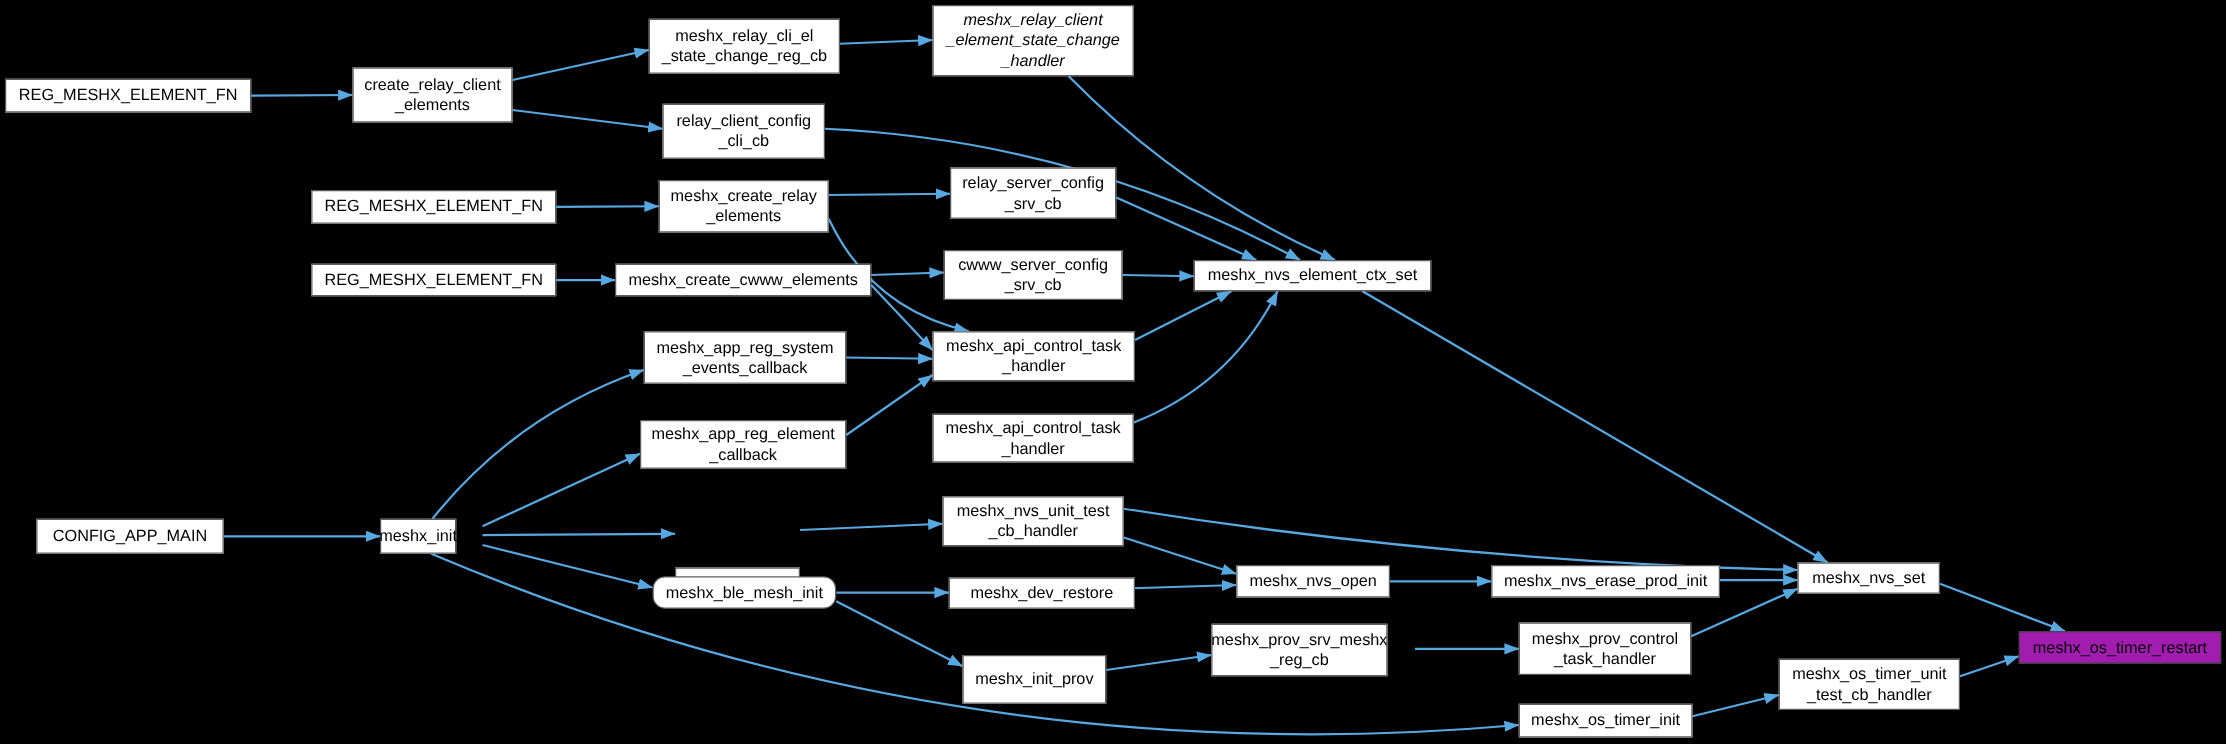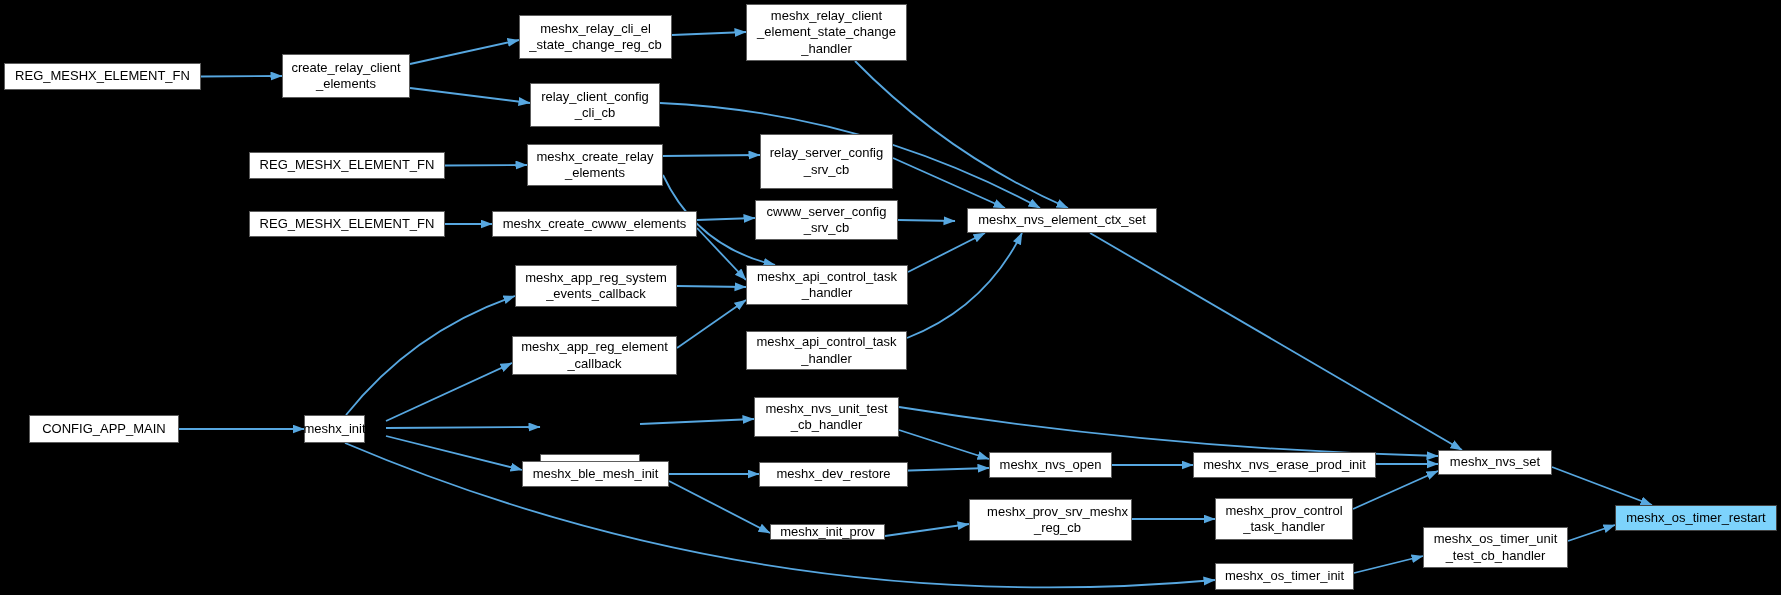--- a/index.html
+++ b/index.html
@@ -31,21 +31,21 @@
     display: flex;
     align-items: center;
     justify-content: center;
     text-align: center;
     font-size: 13px;
     line-height: 1.25;
     white-space: pre-line;
     cursor: pointer;
   }
   .node.highlight {
-    background: #7dd3fc;
+    background: #a21caf;
     border-color: #434343;
     cursor: default;
   }
   .node .lbl {
     display: block;
     padding: 0 3px;
   }
 </style>
 </head>
 <body>
@@ -98,55 +98,55 @@
         <path d="M1568,541 L1615,525" fill="none" stroke="#57a7e0" stroke-width="1.8" marker-end="url(#arrow)"></path>
         <path d="M1354,573 L1423,556" fill="none" stroke="#57a7e0" stroke-width="1.8" marker-end="url(#arrow)"></path>
       </g>
   </svg>
   <div id="nodes-layer">
       <div class="node" style="left: 4px; top: 63px; width: 197px; height: 27px;"><span class="lbl">REG_MESHX_ELEMENT_FN</span></div>
       <div class="node" style="left: 282px; top: 54px; width: 128px; height: 44px;"><span class="lbl">create_relay_client
 _elements</span></div>
       <div class="node" style="left: 519px; top: 15px; width: 153px; height: 44px;"><span class="lbl">meshx_relay_cli_el
 _state_change_reg_cb</span></div>
-      <div class="node" style="left: 746px; top: 4px; width: 161px; height: 57px;"><span class="lbl">meshx_relay_client
+      <div class="node" style="left: 746px; top: 4px; width: 161px; height: 57px; font-style: italic;"><span class="lbl">meshx_relay_client
 _element_state_change
 _handler</span></div>
       <div class="node" style="left: 530px; top: 83px; width: 130px; height: 44px;"><span class="lbl">relay_client_config
 _cli_cb</span></div>
       <div class="node" style="left: 249px; top: 152px; width: 196px; height: 27px;"><span class="lbl">REG_MESHX_ELEMENT_FN</span></div>
       <div class="node" style="left: 527px; top: 144px; width: 136px; height: 42px;"><span class="lbl">meshx_create_relay
 _elements</span></div>
-      <div class="node" style="left: 760px; top: 134px; width: 133px; height: 55px;"><span class="lbl">relay_server_config
+      <div class="node" style="left: 760px; top: 134px; width: 133px; height: 41px;"><span class="lbl">relay_server_config
 _srv_cb</span></div>
       <div class="node" style="left: 249px; top: 211px; width: 196px; height: 26px;"><span class="lbl">REG_MESHX_ELEMENT_FN</span></div>
       <div class="node" style="left: 492px; top: 211px; width: 205px; height: 26px;"><span class="lbl">meshx_create_cwww_elements</span></div>
       <div class="node" style="left: 755px; top: 200px; width: 143px; height: 40px;"><span class="lbl">cwww_server_config
 _srv_cb</span></div>
-      <div class="node" style="left: 955px; top: 208px; width: 190px; height: 25px; margin-left: 12px;"><span class="lbl">meshx_nvs_element_ctx_set</span></div>
+      <div class="node" style="left: 955px; top: 208px; width: 190px; height: 25px;"><span class="lbl">meshx_nvs_element_ctx_set</span></div>
       <div class="node" style="left: 515px; top: 265px; width: 162px; height: 42px;"><span class="lbl">meshx_app_reg_system
 _events_callback</span></div>
       <div class="node" style="left: 746px; top: 265px; width: 162px; height: 40px;"><span class="lbl">meshx_api_control_task
 _handler</span></div>
       <div class="node" style="left: 512px; top: 336px; width: 165px; height: 39px;"><span class="lbl">meshx_app_reg_element
 _callback</span></div>
       <div class="node" style="left: 746px; top: 331px; width: 161px; height: 39px;"><span class="lbl">meshx_api_control_task
 _handler</span></div>
       <div class="node" style="left: 29px; top: 415px; width: 150px; height: 28px;"><span class="lbl">CONFIG_APP_MAIN</span></div>
       <div class="node" style="left: 304px; top: 415px; width: 61px; height: 28px;"><span class="lbl">meshx_init</span></div>
       <div class="node" style="left: 540px; top: 414px; width: 100px; height: 27px; margin-top: 40px;"><span class="lbl">meshx_nvs_init</span></div>
       <div class="node" style="left: 754px; top: 397px; width: 145px; height: 40px;"><span class="lbl">meshx_nvs_unit_test
 _cb_handler</span></div>
-      <div class="node" style="left: 522px; top: 461px; width: 147px; height: 26px;"><span class="lbl">meshx_ble_mesh_init</span></div>
+      <div class="node" style="left: 522px; top: 461px; width: 147px; height: 26px; border-radius: 10px;"><span class="lbl">meshx_ble_mesh_init</span></div>
       <div class="node" style="left: 759px; top: 462px; width: 149px; height: 25px;"><span class="lbl">meshx_dev_restore</span></div>
       <div class="node" style="left: 989px; top: 452px; width: 123px; height: 26px; text-align: right;"><span class="lbl">meshx_nvs_open</span></div>
       <div class="node" style="left: 1193px; top: 452px; width: 183px; height: 26px;"><span class="lbl">meshx_nvs_erase_prod_init</span></div>
       <div class="node" style="left: 1438px; top: 450px; width: 114px; height: 25px;"><span class="lbl">meshx_nvs_set</span></div>
-      <div class="node" style="left: 770px; top: 524px; width: 115px; height: 16px; text-align: center;"><span class="lbl">meshx_init_prov</span></div>
-      <div class="node" style="left: 969px; top: 499px; width: 163px; height: 42px; justify-content: flex-end;"><span class="lbl">meshx_prov_srv_meshx
+      <div class="node" style="left: 770px; top: 524px; width: 115px; height: 39px; text-align: center;"><span class="lbl">meshx_init_prov</span></div>
+      <div class="node" style="left: 969px; top: 499px; width: 141px; height: 42px;"><span class="lbl">meshx_prov_srv_meshx
 _reg_cb</span></div>
       <div class="node" style="left: 1215px; top: 498px; width: 138px; height: 42px;"><span class="lbl">meshx_prov_control
 _task_handler</span></div>
       <div class="node" style="left: 1423px; top: 527px; width: 145px; height: 41px;"><span class="lbl">meshx_os_timer_unit
 _test_cb_handler</span></div>
       <div class="node highlight" style="left: 1615px; top: 505px; width: 162px; height: 26px;"><span class="lbl">meshx_os_timer_restart</span></div>
       <div class="node" style="left: 1215px; top: 563px; width: 139px; height: 27px;"><span class="lbl">meshx_os_timer_init</span></div>
     </div>
 </div>
 

